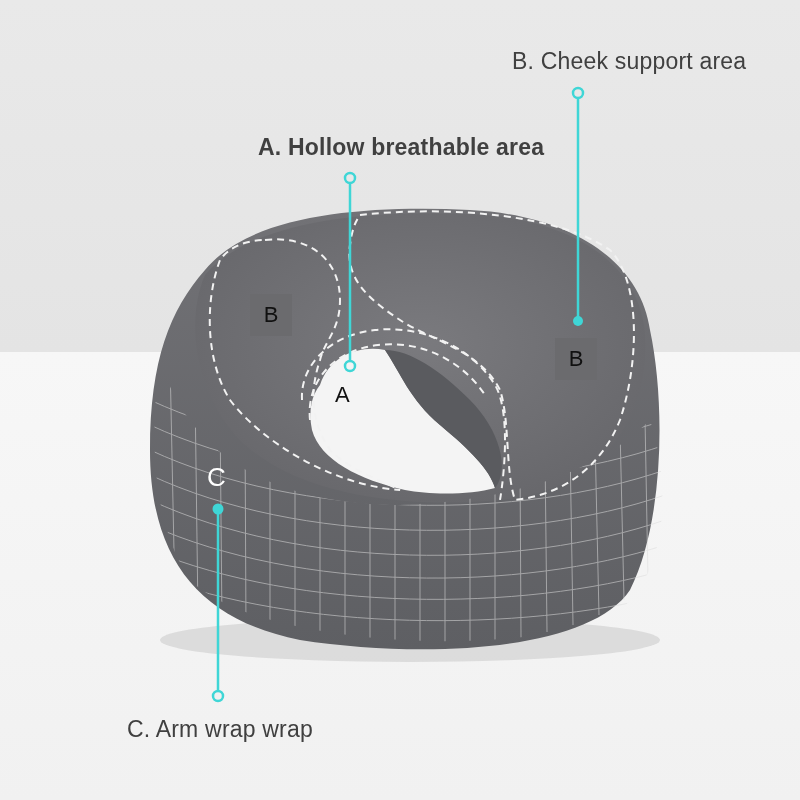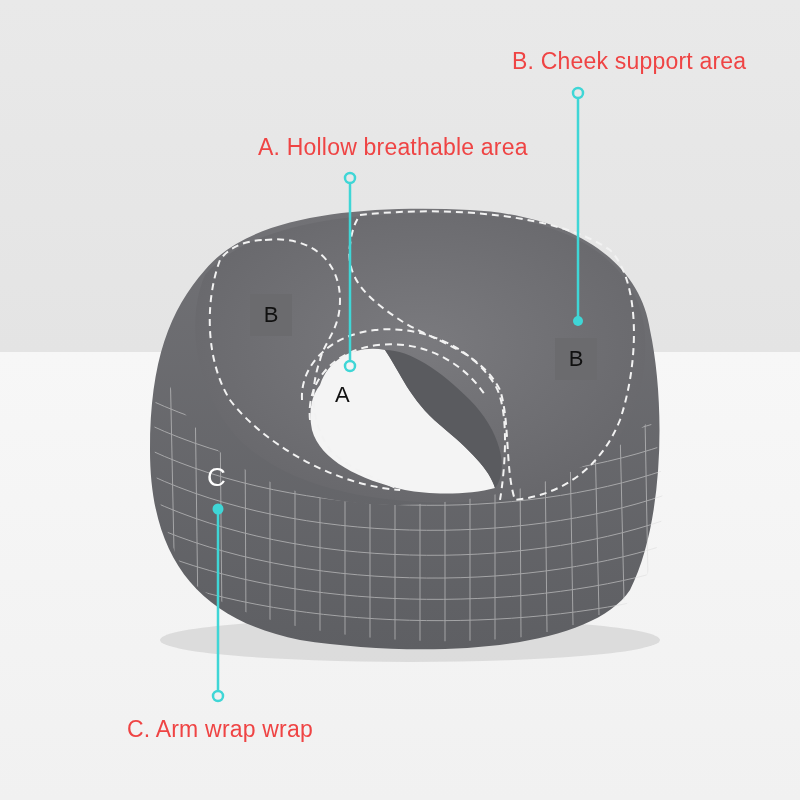--- a/index.html
+++ b/index.html
@@ -3,21 +3,21 @@
 <meta charset="utf-8">
 <style>
   html, body { margin:0; padding:0; }
   body { width:800px; height:800px; overflow:hidden; position:relative;
          font-family: "Liberation Sans", "DejaVu Sans", sans-serif; }
   .bg-wall { position:absolute; left:0; top:0; width:800px; height:352px;
              background: linear-gradient(180deg, #e9e9e9 0%, #e4e4e4 100%); }
   .bg-table { position:absolute; left:0; top:352px; width:800px; height:448px;
               background: linear-gradient(180deg, #f7f7f7 0%, #f1f1f1 100%); }
   svg.scene { position:absolute; left:0; top:0; }
-  .label { position:absolute; color:#ef4444; font-size:23px; white-space:nowrap; letter-spacing:0.2px; }
+  .label { position:absolute; color:#404040; font-size:23px; white-space:nowrap; letter-spacing:0.2px; }
   .zone { position:absolute; font-size:22px; color:#111; text-align:center; }
   .zone-box { background:#6b6b6e; width:42px; height:42px; line-height:42px; }
   .zone-c { color:#fff; font-size:26px; }
 </style>
 </head>
 <body>
 
 <div class="bg-wall"></div>
 <div class="bg-table"></div>
 
@@ -97,14 +97,14 @@
   <circle cx="218" cy="509" r="5.5" fill="#3fd6d6"></circle>
   <circle cx="218" cy="696" r="5" fill="#f1f1f1" stroke="#3fd6d6" stroke-width="2.5"></circle>
 </svg>
 
 <div class="zone zone-box" style="left:250px; top:294px;">B</div>
 <div class="zone zone-box" style="left:555px; top:338px;">B</div>
 <div class="zone" style="left:335px; top:382px;">A</div>
 <div class="zone zone-c" style="left:207px; top:462px;">C</div>
 
 <div class="label" style="left:512px; top:48px;">B. Cheek support area</div>
-<div class="label" style="left:258px; top:134px;">A. Hollow breathable area</div>
+<div class="label" style="left:258px; top:134px;font-weight:bold;">A. Hollow breathable area</div>
 <div class="label" style="left:127px; top:716px;">C. Arm wrap wrap</div>
 
 </body></html>

